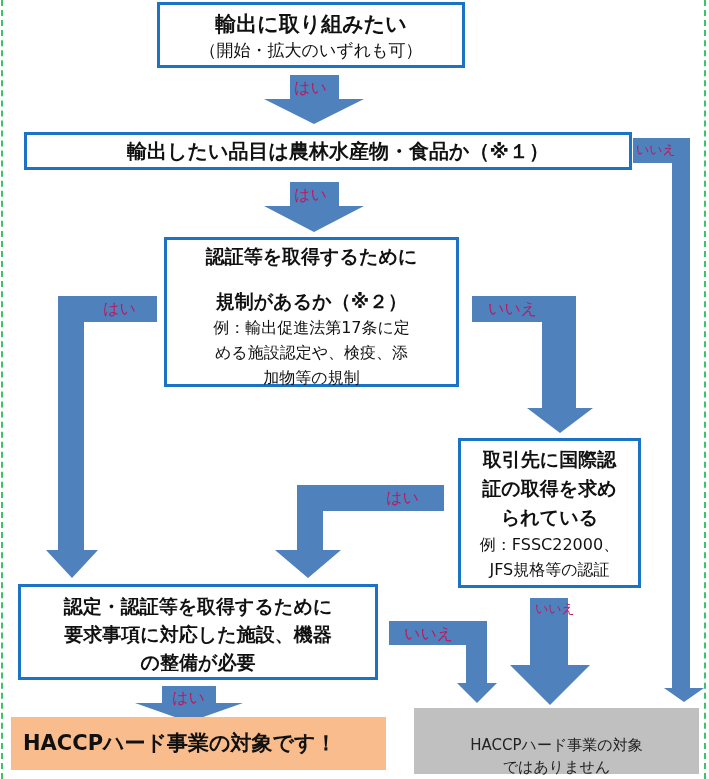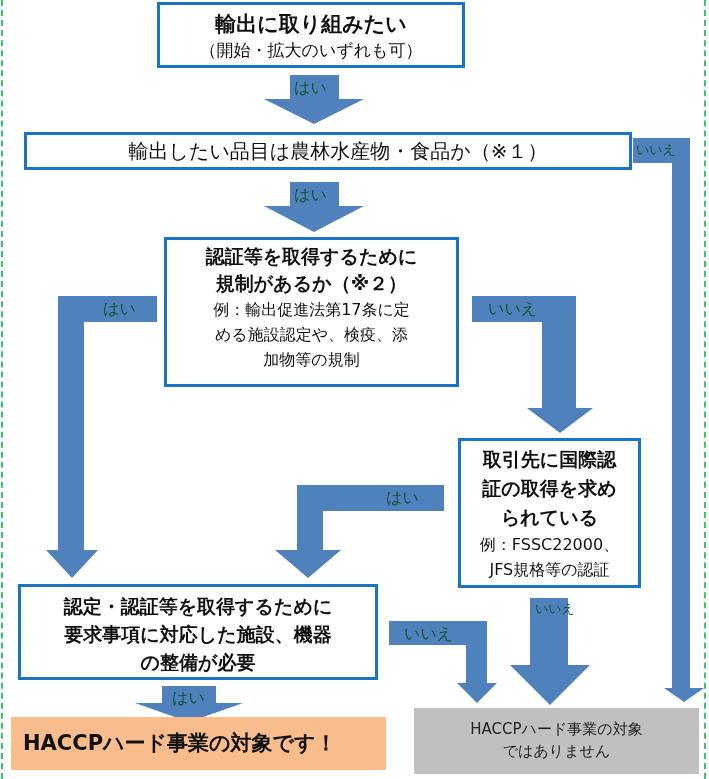--- a/index.html
+++ b/index.html
@@ -5,49 +5,49 @@
   html, body { margin: 0; padding: 0; background: #ffffff; }
   body { width: 709px; height: 779px; position: relative; overflow: hidden;
          font-family: "DejaVu Sans", "Liberation Sans", sans-serif; }
   .frame-left { position: absolute; left: 1px; top: 0; width: 0; height: 779px;
                 border-left: 2px dashed #3cc46a; }
   .frame-right { position: absolute; left: 704px; top: 0; width: 0; height: 779px;
                  border-left: 2px dashed #3cc46a; }
   svg.arrows { position: absolute; left: 0; top: 0; width: 709px; height: 779px; }
   .box { position: absolute; box-sizing: border-box; background: #fff;
          border: 3px solid #000000; color: #111; text-align: center; }
-  .lbl { position: absolute; color: #14532d; font-size: 16px; line-height: 1; white-space: nowrap; }
+  .lbl { position: absolute; color: #be185d; font-size: 16px; line-height: 1; white-space: nowrap; }
   .lbl.sm { font-size: 13px; }
 
   #b1 { left: 157px; top: 2px; width: 308px; height: 66px; }
   #b1 .l1 { font-size: 21px; font-weight: bold; margin-top: 5px; line-height: 28px; }
   #b1 .l2 { font-size: 17px; line-height: 24px; }
 
   #b2 { left: 24px; top: 132px; width: 608px; height: 38px; }
-  #b2 .l1 { font-size: 20px; font-weight: normal; line-height: 32px; padding-left: 20px; }
+  #b2 .l1 { font-size: 20px; font-weight: bold; line-height: 32px; padding-left: 20px; }
 
   #b3 { left: 164px; top: 237px; width: 295px; height: 150px; }
   #b3 .h { font-size: 19px; font-weight: bold; line-height: 27px; margin-top: 3px; }
   #b3 .s { font-size: 16px; line-height: 25px; }
 
   #b4 { left: 458px; top: 438px; width: 183px; height: 150px; }
   #b4 .h { font-size: 19px; font-weight: bold; line-height: 29px; margin-top: 4px; }
   #b4 .s { font-size: 16px; line-height: 25px; }
 
   #b5 { left: 18px; top: 584px; width: 360px; height: 96px; }
   #b5 .h { font-size: 19px; font-weight: bold; line-height: 28px; margin-top: 5px; }
 
   #b6 { position: absolute; left: 11px; top: 717px; width: 375px; height: 53px;
         background: #f9bc8c; border: none; text-align: left; box-sizing: border-box; }
   #b6 .h { font-size: 21px; font-weight: bold; line-height: 53px; padding-left: 12px; color: #111; }
 
   #b7 { position: absolute; left: 414px; top: 708px; width: 285px; height: 66px;
         background: #c0c0c0; border: none; box-sizing: border-box; text-align: center; color: #222; }
   #b7 .l { font-size: 15px; line-height: 22px; }
-  #b7 .l:first-child { margin-top: 10px; }
+  #b7 .l:first-child { margin-top: 26px; }
 </style>
 </head>
 <body>
 
 <div class="frame-left" style="border-left-color: rgb(60, 196, 106);"></div>
 <div class="frame-right" style="border-left-color: rgb(60, 196, 106);"></div>
 
 <svg class="arrows" viewBox="0 0 709 779">
 
   <polygon class="arr" points="290,75 339,75 339,99 364,99 314,124 264,99 290,99" fill="#4f81bd"></polygon>
@@ -83,21 +83,21 @@
   <div class="l1">輸出に取り組みたい</div>
   <div class="l2">（開始・拡大のいずれも可）</div>
 </div>
 
 <div class="box" id="b2" style="border-color: rgb(26, 115, 196);">
   <div class="l1">輸出したい品目は農林水産物・食品か（※１）</div>
 </div>
 
 <div class="box" id="b3" style="border-color: rgb(26, 115, 196);">
   <div class="h">認証等を取得するために</div>
-  <div class="h" style="margin-top:0">規制があるか（※２）</div>
+  <div class="h" style="margin-top:18px">規制があるか（※２）</div>
   <div class="s">例：輸出促進法第17条に定</div>
   <div class="s">める施設認定や、検疫、添</div>
   <div class="s">加物等の規制</div>
 </div>
 
 <div class="box" id="b4" style="border-color: rgb(26, 115, 196);">
   <div class="h">取引先に国際認</div>
   <div class="h" style="margin-top:0">証の取得を求め</div>
   <div class="h" style="margin-top:0">られている</div>
   <div class="s">例：FSSC22000、</div>

